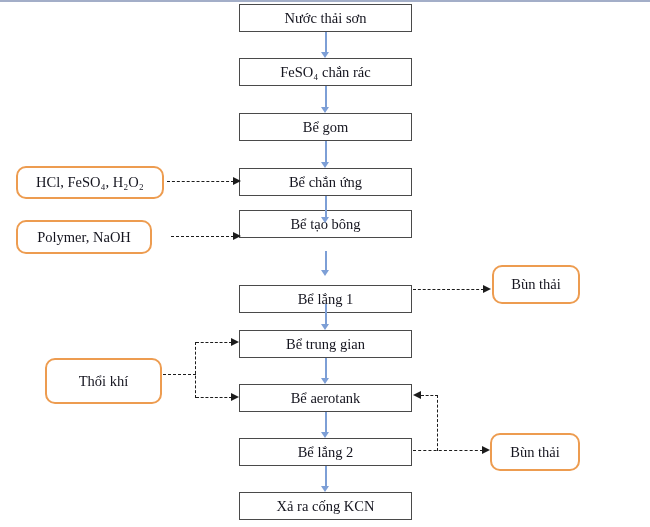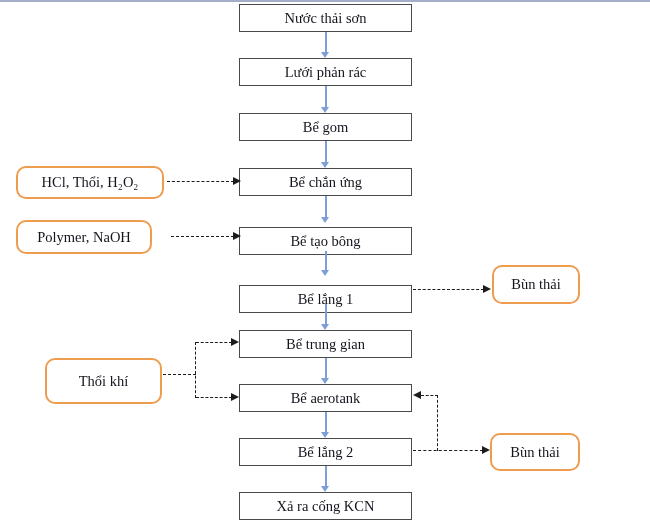--- a/index.html
+++ b/index.html
@@ -59,24 +59,24 @@
   }
 </style>
 </head>
 <body>
 
 <div id="canvas">
 
   <div class="topline"></div>
 
   <div class="box" style="top:4px">Nước thải sơn</div>
-  <div class="box" style="top:58px">Lưới phản rác</div>
+  <div class="box" style="top:58px">FeSO₄ chắn rác</div>
   <div class="box" style="top:113px">Bể gom</div>
   <div class="box" style="top:168px">Bể chắn ứng</div>
-  <div class="box" style="top:227px">Bể tạo bông</div>
+  <div class="box" style="top:210px">Bể tạo bông</div>
   <div class="box" style="top:285px">Bể lắng 1</div>
   <div class="box" style="top:330px">Bể trung gian</div>
   <div class="box" style="top:384px">Bể aerotank</div>
   <div class="box" style="top:438px">Bể lắng 2</div>
   <div class="box" style="top:492px">Xả ra cống KCN</div>
 
   <div class="v-arrow" style="left:321px;top:32px;height:26px">
       <div class="stem"></div>
       <div class="head"></div>
     </div>
@@ -106,21 +106,21 @@
     </div>
   <div class="v-arrow" style="left:321px;top:412px;height:26px">
       <div class="stem"></div>
       <div class="head"></div>
     </div>
   <div class="v-arrow" style="left:321px;top:466px;height:26px">
       <div class="stem"></div>
       <div class="head"></div>
     </div>
 
-  <div class="obox" style="left:16px;top:166px;width:148px;height:33px">HCl, Thổi, H₂O₂</div>
+  <div class="obox" style="left:16px;top:166px;width:148px;height:33px">HCl, FeSO₄, H₂O₂</div>
   <div class="obox" style="left:16px;top:220px;width:136px;height:34px">Polymer, NaOH</div>
   <div class="obox" style="left:492px;top:265px;width:88px;height:39px">Bùn thải</div>
   <div class="obox" style="left:45px;top:358px;width:117px;height:46px">Thổi khí</div>
   <div class="obox" style="left:490px;top:433px;width:90px;height:38px">Bùn thải</div>
 
   <div class="dash-h" style="left:167px;top:181px;width:67px"></div>
   <div class="head-r" style="left:233px;top:177px"></div>
 
   <div class="dash-h" style="left:171px;top:236px;width:63px"></div>
   <div class="head-r" style="left:233px;top:232px"></div>

